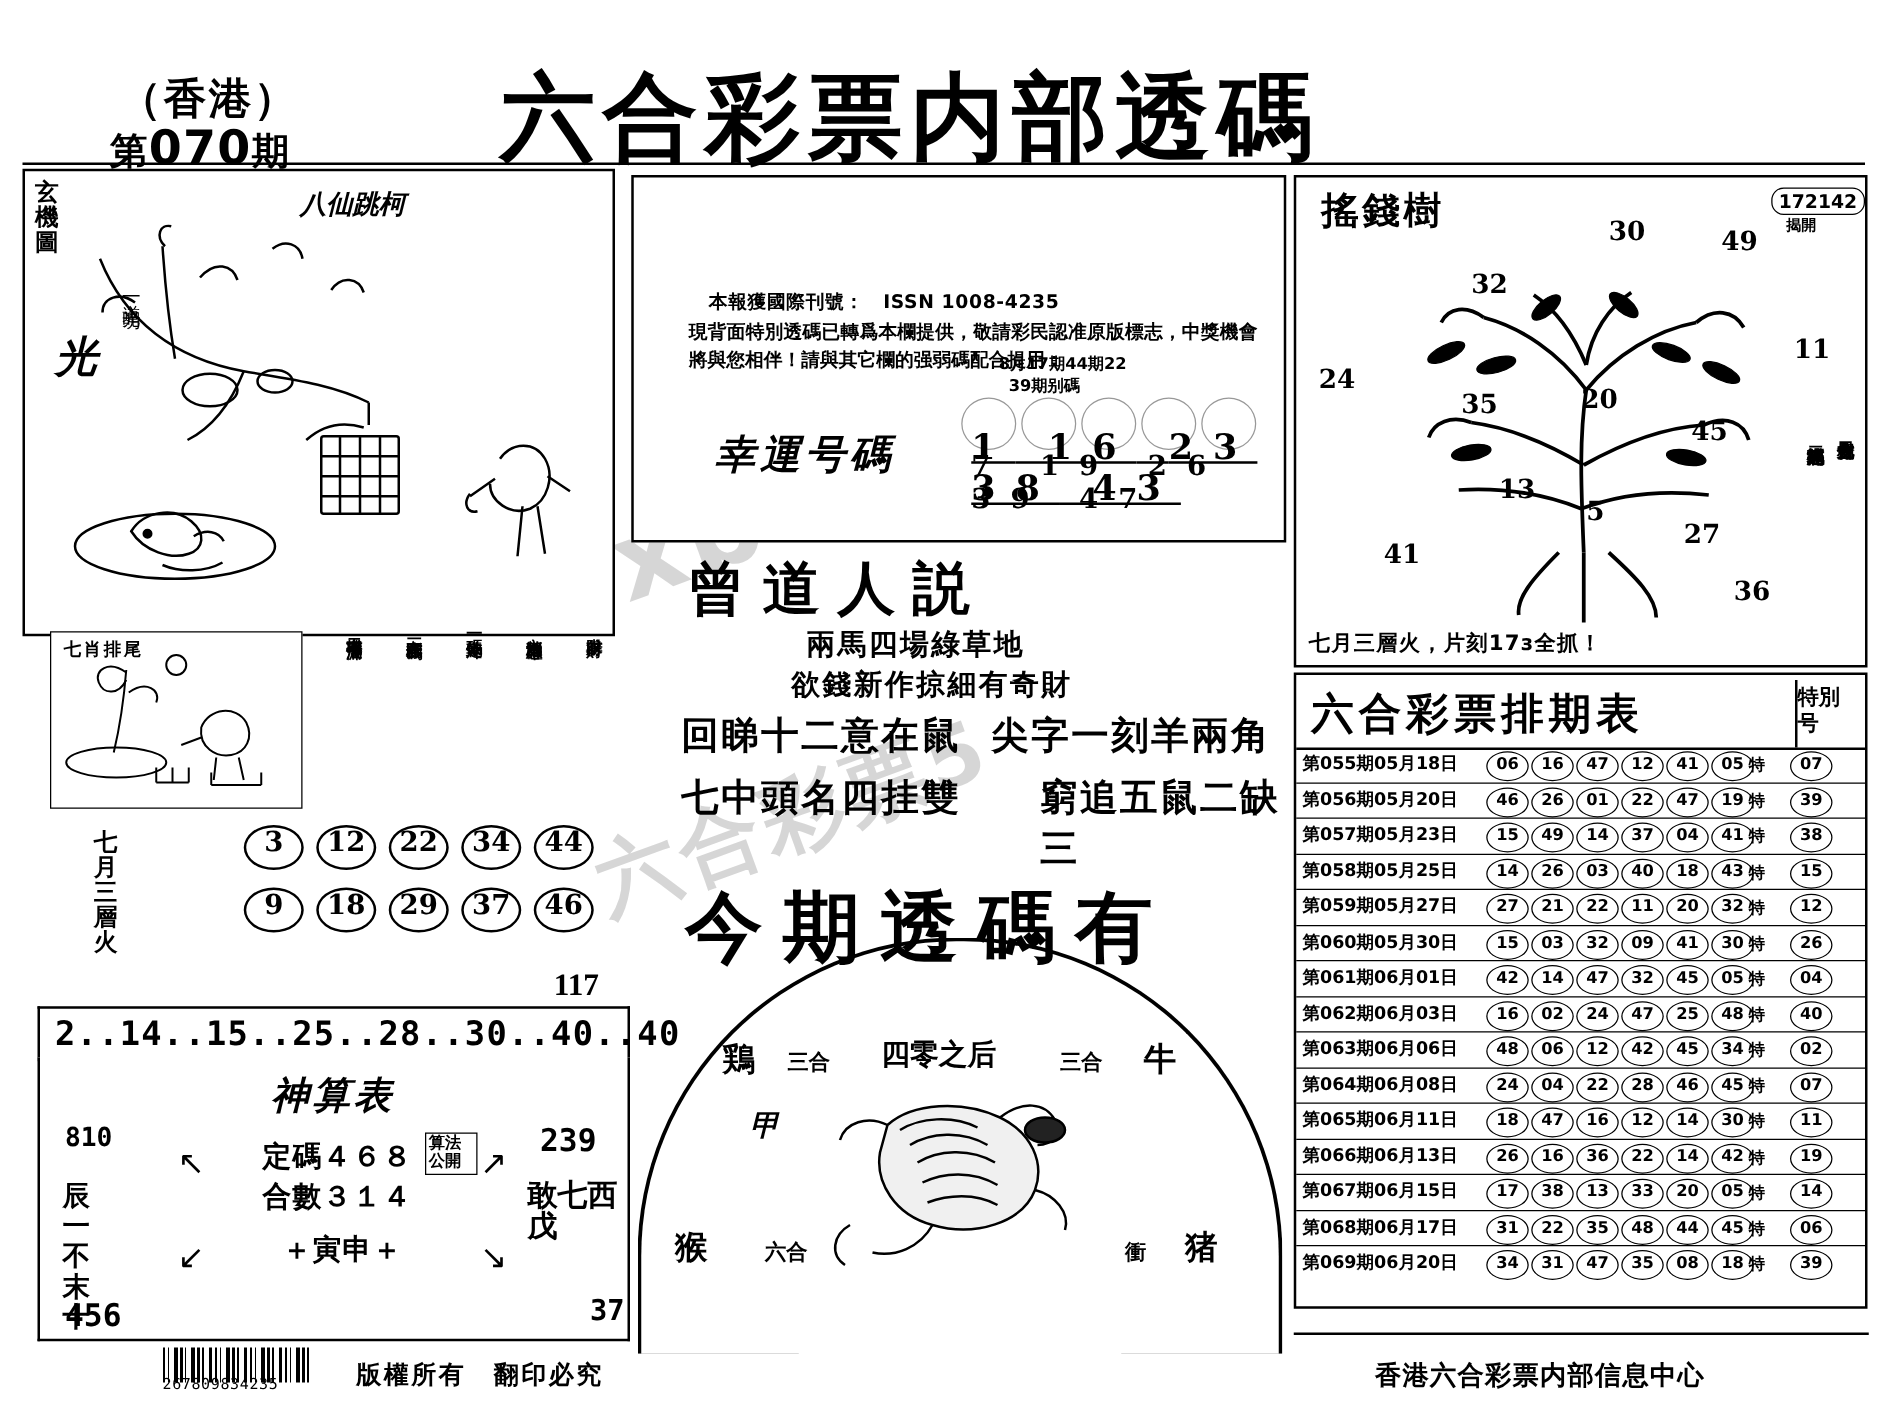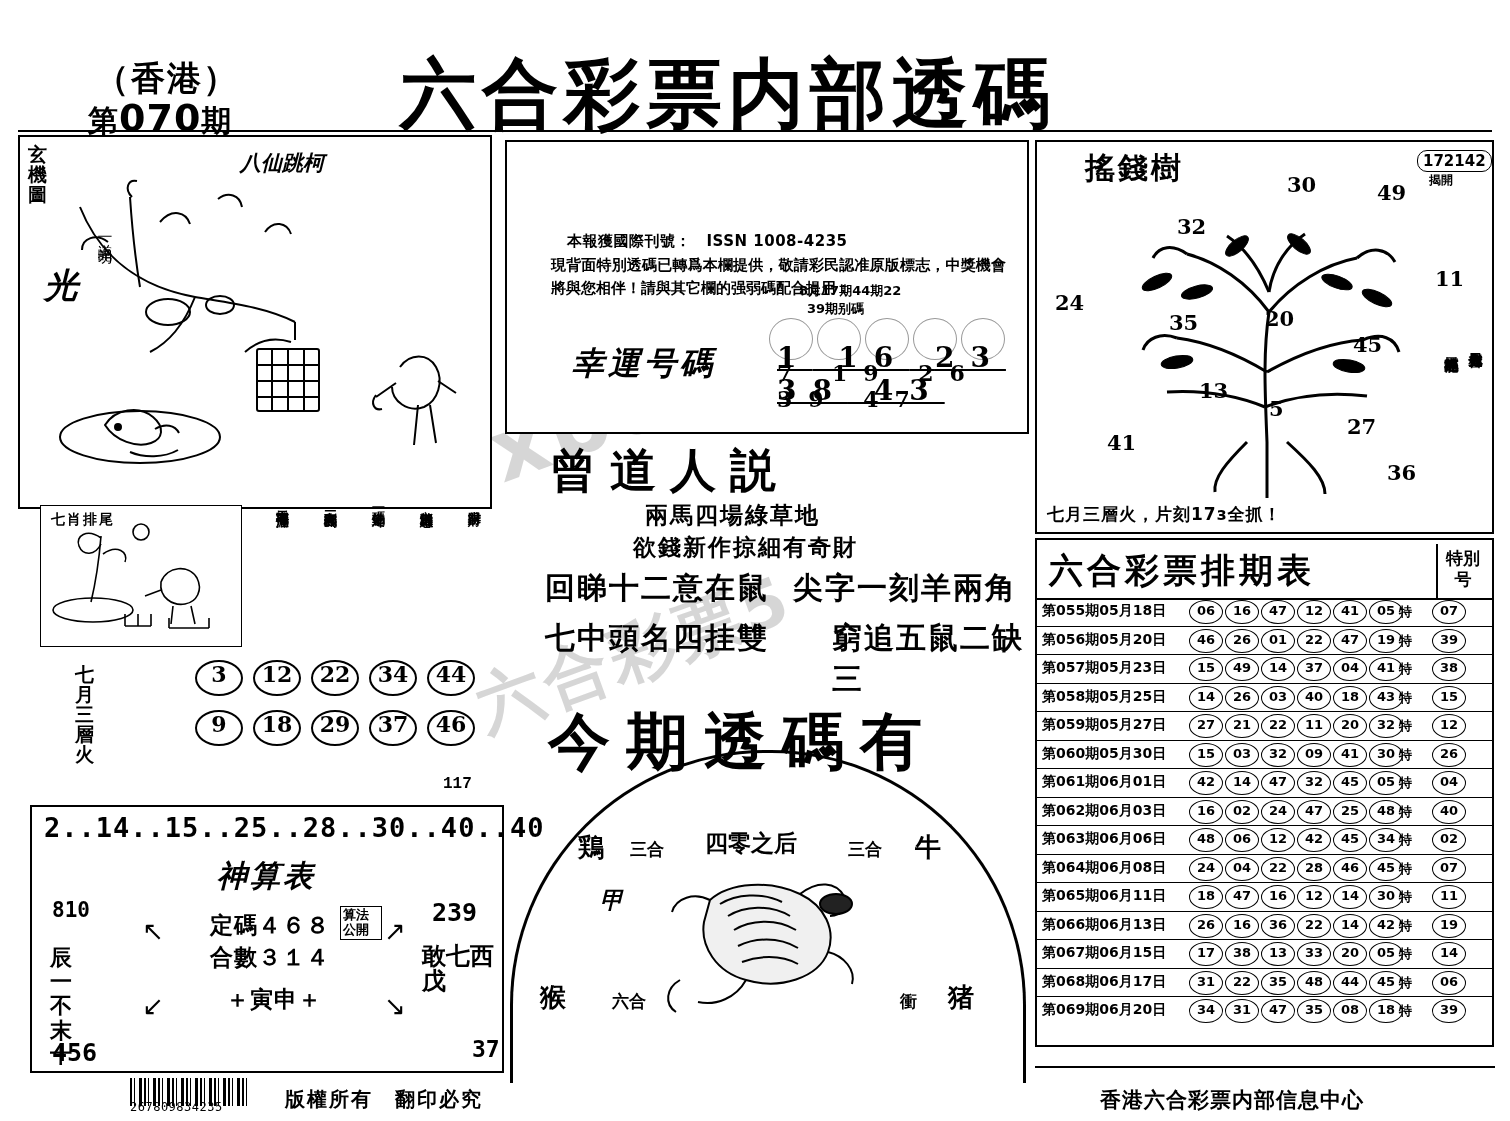--- a/index.html
+++ b/index.html
@@ -55,21 +55,21 @@
   #verse-col{position:absolute;left:250px;top:500px;width:240px;height:150px;}
   .vcol{position:absolute;top:0;width:40px;writing-mode:vertical-rl;font-size:13px;line-height:1.25;letter-spacing:1px;font-weight:bold;}
 
   #neibu-label{position:absolute;left:75px;top:665px;width:32px;font-size:19px;font-weight:bold;line-height:1.05;}
 
   #ball-grid{position:absolute;left:195px;top:660px;width:290px;height:110px;}
   .brow{position:absolute;left:0;width:290px;height:38px;}
   .bcell{position:absolute;width:46px;height:34px;}
   .bcirc{position:absolute;left:0;top:0;width:44px;height:32px;border:2px solid #000;border-radius:50%;}
   .bnum{position:absolute;left:2px;top:1px;width:44px;text-align:center;font-size:22px;font-weight:bold;font-family:"DejaVu Serif","Liberation Serif",serif;}
-  #b117{position:absolute;left:443px;top:775px;font-size:16px;font-weight:bold;font-family:Liberation Mono, monospace;}
+  #b117{position:absolute;left:443px;top:775px;font-size:25px;font-weight:bold;font-family:Liberation Serif, serif;}
 
   #dotline{position:absolute;left:30px;top:805px;width:470px;height:42px;border:2px solid #000;border-bottom:none;}
   .dotnum{position:absolute;left:12px;top:5px;font-size:27px;font-weight:bold;letter-spacing:1px;font-family:"DejaVu Sans Mono","Liberation Mono",monospace;}
 
   #shensuan{left:30px;top:846px;width:470px;height:225px;border-top:none;}
   .ss-title{position:absolute;left:185px;top:10px;font-size:30px;font-weight:bold;font-style:italic;letter-spacing:3px;}
   .ss-l1{position:absolute;left:20px;top:52px;font-size:21px;font-weight:bold;font-family:"DejaVu Sans Mono","Liberation Mono",monospace;}
   .ss-l2{position:absolute;left:18px;top:100px;width:40px;font-size:22px;font-weight:bold;line-height:1.1;}
   .ss-l3{position:absolute;left:20px;top:192px;font-size:25px;font-weight:bold;font-family:"DejaVu Sans Mono","Liberation Mono",monospace;}
   .ss-r1{position:absolute;left:400px;top:52px;font-size:25px;font-weight:bold;font-family:"DejaVu Sans Mono","Liberation Mono",monospace;}
@@ -107,33 +107,33 @@
   #jinqi{position:absolute;left:500px;top:690px;width:530px;height:385px;}
   .jq-title{position:absolute;left:48px;top:10px;font-size:62px;font-weight:bold;letter-spacing:16px;}
   .jq-arc{position:absolute;left:10px;top:60px;width:510px;height:330px;border:3px solid #000;border-bottom:none;border-radius:255px 255px 0 0;}
   .jq-cell{position:absolute;font-weight:bold;}
   .jq-animal{font-size:26px;}
   .jq-sanhe{font-size:17px;}
   .jq-mid{font-size:23px;font-weight:bold;font-style:italic;}
 
   
   #tree-panel{left:1035px;top:140px;width:455px;height:390px;}
-  .tree-cap{position:absolute;left:20px;top:6px;font-size:30px;font-weight:bold;letter-spacing:3px;margin-left:28px;}
+  .tree-cap{position:absolute;left:20px;top:6px;font-size:30px;font-weight:bold;letter-spacing:3px;}
   .tree-code{position:absolute;left:380px;top:8px;font-size:15px;font-weight:bold;border:1px solid #000;border-radius:10px;padding:1px 5px;}
   .tree-code-sub{position:absolute;left:392px;top:30px;font-size:12px;font-weight:bold;}
   .tnum{position:absolute;font-size:21px;font-weight:bold;font-family:"DejaVu Serif","Liberation Serif",serif;}
   .tree-side{position:absolute;right:8px;top:200px;width:22px;font-size:14px;font-weight:bold;line-height:1.2;}
   .tree-side2{position:absolute;right:32px;top:205px;width:22px;font-size:14px;font-weight:bold;line-height:1.2;}
   .tree-foot{position:absolute;left:10px;bottom:6px;font-size:17px;font-weight:bold;letter-spacing:1px;}
 
   
   #sched{left:1035px;top:538px;width:455px;height:505px;}
   .sch-head{position:absolute;left:0;top:0;width:100%;height:58px;border-bottom:2px solid #000;}
   .sch-title{position:absolute;left:12px;top:8px;font-size:34px;font-weight:bold;letter-spacing:4px;}
-  .sch-sp{position:absolute;right:4px;top:4px;width:50px;text-align:center;font-size:17px;font-weight:bold;line-height:1.25;border-left:2px solid #000;height:50px;padding-top:4px;}
+  .sch-sp{position:absolute;right:4px;top:4px;width:50px;text-align:left;font-size:17px;font-weight:bold;line-height:1.25;border-left:2px solid #000;height:50px;padding-top:4px;}
   .sch-body{position:absolute;left:0;top:58px;width:100%;}
   .sch-row{position:relative;height:27.5px;border-bottom:1px solid #000;}
   .sch-row:last-child{border-bottom:none;}
   .sch-date{position:absolute;left:5px;top:4px;font-size:14px;font-weight:bold;white-space:nowrap;}
   .sch-balls{position:absolute;left:152px;top:2px;}
   .ball{
     display:inline-block;width:32px;height:22px;line-height:20px;
     border:1px solid #000;border-radius:50%;text-align:center;
     font-size:13px;font-weight:bold;margin-right:2px;
     font-family:"DejaVu Sans","Liberation Sans",sans-serif;

